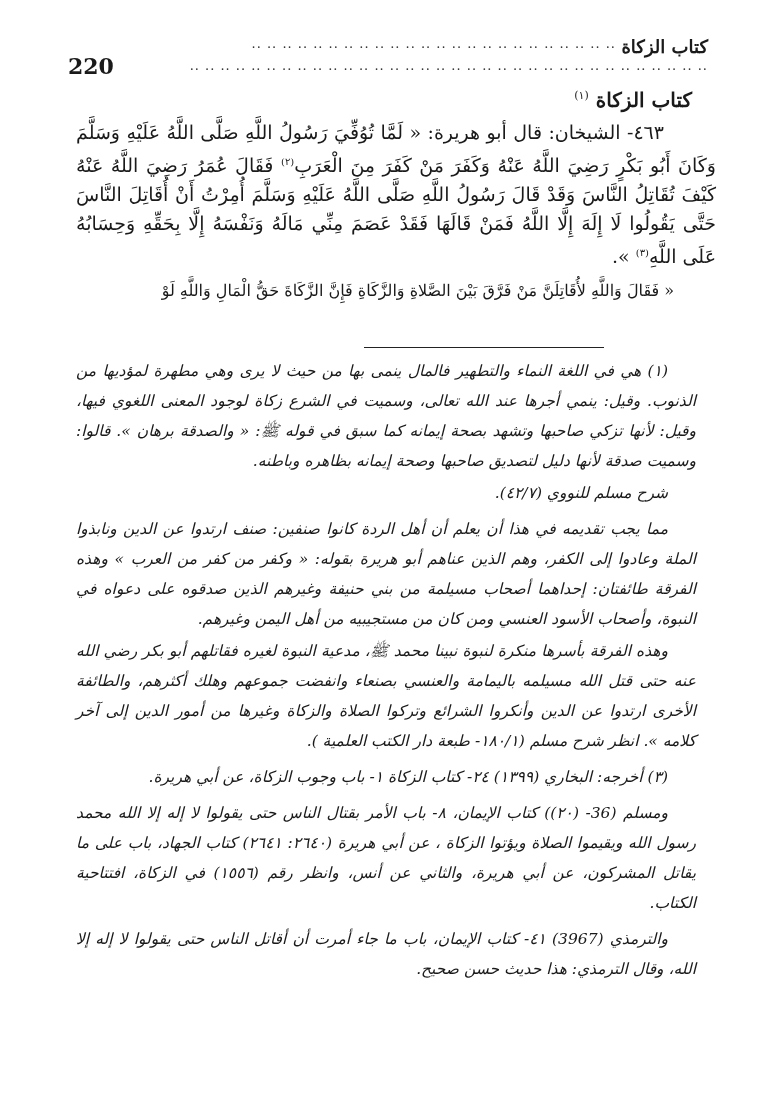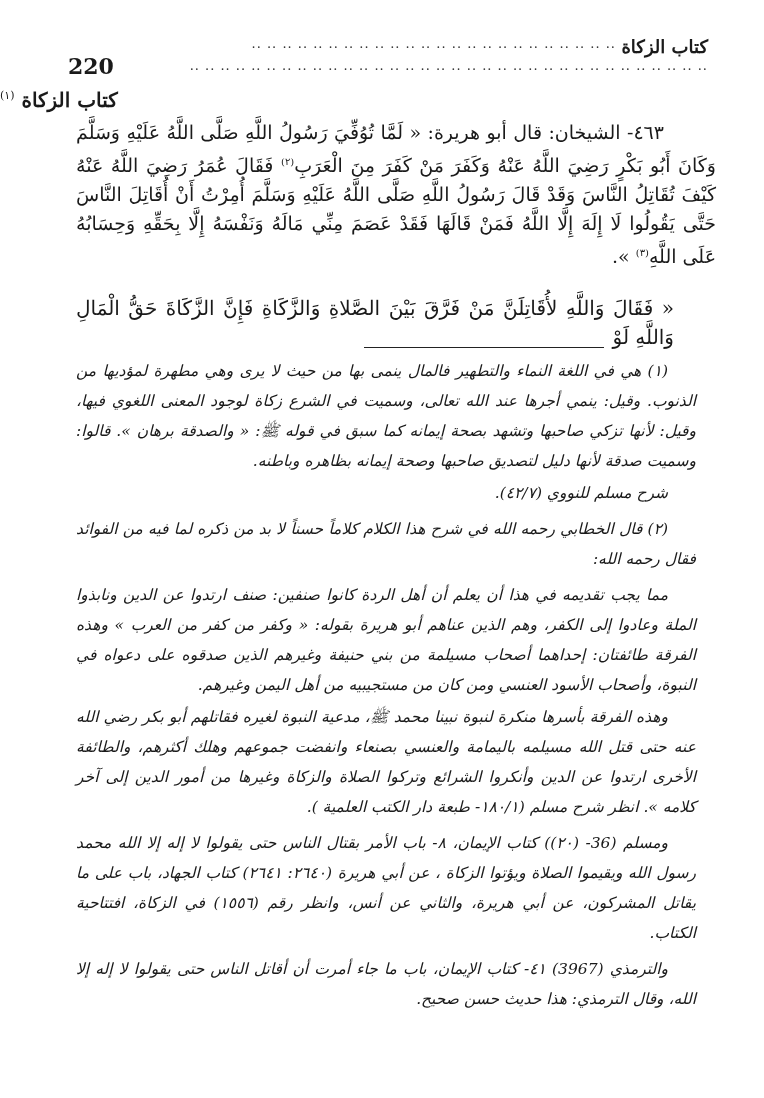--- a/index.html
+++ b/index.html
@@ -61,43 +61,43 @@
       font-size: 22px;
       font-weight: bold;
       direction: ltr;
       white-space: nowrap;
     }
     
     .chapter-title {
       position: absolute;
       top: 88px;
       left: 0; width: 692px;
-      text-align: left;
+      text-align: right;
       font-size: 20px;
       font-weight: bold;
     }
     .chapter-title sup { font-size: 11px; font-weight: normal; }
     
     .main-text {
       position: absolute;
       top: 118px;
       right: 48px;
       width: 640px;
       font-size: 19px;
       line-height: 29px;
       text-align: justify;
       text-align-last: right;
     }
     .main-text p { margin: 0; }
     .main-text .indent { text-indent: 52px; }
     .main-text sup { font-size: 10px; }
     .main-text .quote2 {
-      margin-top: 22px;
+      margin-top: 4px;
       padding-right: 42px;
-      font-size: 20px;
+      font-size: 16px;
     }
     
     .fn-rule {
       position: absolute;
       top: 347px;
       right: 160px;
       width: 240px;
       height: 0;
       border-top: 1.5px solid #222;
     }
@@ -142,23 +142,23 @@
   </div>
 
   <div class="fn-rule"></div>
 
   <div class="footnotes">
     <div>
       <p class="fn-start">(١) هي في اللغة النماء والتطهير فالمال ينمى بها من حيث لا يرى وهي مطهرة لمؤديها من الذنوب. وقيل: ينمي أجرها عند الله تعالى، وسميت في الشرع زكاة لوجود المعنى اللغوي فيها، وقيل: لأنها تزكي صاحبها وتشهد بصحة إيمانه كما سبق في قوله ﷺ: « والصدقة برهان ». قالوا: وسميت صدقة لأنها دليل لتصديق صاحبها وصحة إيمانه بظاهره وباطنه.</p>
       <p class="fn-start gap-sm">شرح مسلم للنووي (٤٢/٧).</p>
     </div>
     <div>
-      <p class="fn-start gap">(٢) قال الخطابي رحمه الله في شرح هذا الكلام كلاماً حسناً لا بد من ذكره لما فيه من الفوائد فقال رحمه الله:</p>
       <p class="fn-start gap">مما يجب تقديمه في هذا أن يعلم أن أهل الردة كانوا صنفين: صنف ارتدوا عن الدين ونابذوا الملة وعادوا إلى الكفر، وهم الذين عناهم أبو هريرة بقوله: « وكفر من كفر من العرب » وهذه الفرقة طائفتان: إحداهما أصحاب مسيلمة من بني حنيفة وغيرهم الذين صدقوه على دعواه في النبوة، وأصحاب الأسود العنسي ومن كان من مستجيبيه من أهل اليمن وغيرهم.</p>
       <p class="fn-start gap-sm">وهذه الفرقة بأسرها منكرة لنبوة نبينا محمد ﷺ، مدعية النبوة لغيره فقاتلهم أبو بكر رضي الله عنه حتى قتل الله مسيلمه باليمامة والعنسي بصنعاء وانفضت جموعهم وهلك أكثرهم، والطائفة الأخرى ارتدوا عن الدين وأنكروا الشرائع وتركوا الصلاة والزكاة وغيرها من أمور الدين إلى آخر كلامه ». انظر شرح مسلم (١٨٠/١- طبعة دار الكتب العلمية ).</p>
     </div>
     <div>
+      <p class="fn-start gap">(٣) أخرجه: البخاري (١٣٩٩) ٢٤- كتاب الزكاة ١- باب وجوب الزكاة، عن أبي هريرة.</p>
       <p class="fn-start gap">ومسلم (36- (٢٠)) كتاب الإيمان، ٨- باب الأمر بقتال الناس حتى يقولوا لا إله إلا الله محمد رسول الله ويقيموا الصلاة ويؤتوا الزكاة      ، عن أبي هريرة (٢٦٤٠: ٢٦٤١) كتاب الجهاد، باب على ما يقاتل المشركون، عن أبي هريرة، والثاني عن أنس، وانظر رقم (١٥٥٦) في الزكاة، افتتاحية الكتاب.</p>
       <p class="fn-start gap">والترمذي (3967) ٤١- كتاب الإيمان، باب ما جاء أمرت أن أقاتل الناس حتى يقولوا لا إله إلا الله، وقال الترمذي: هذا حديث حسن صحيح.</p>
     </div>
   </div>
 
 </div>
 
 </body></html>

